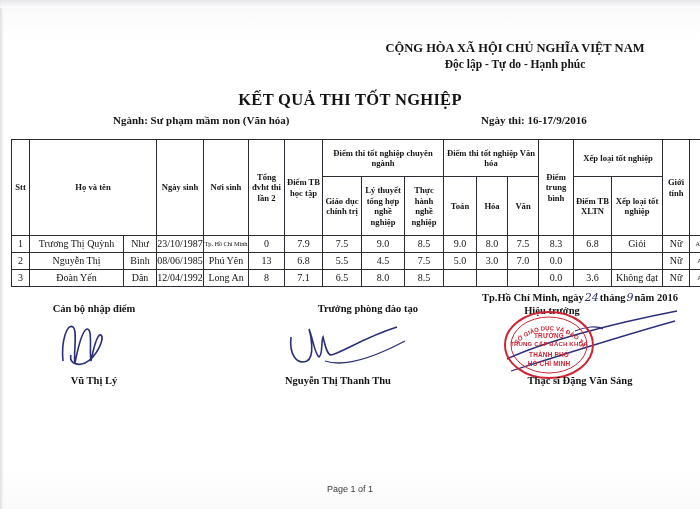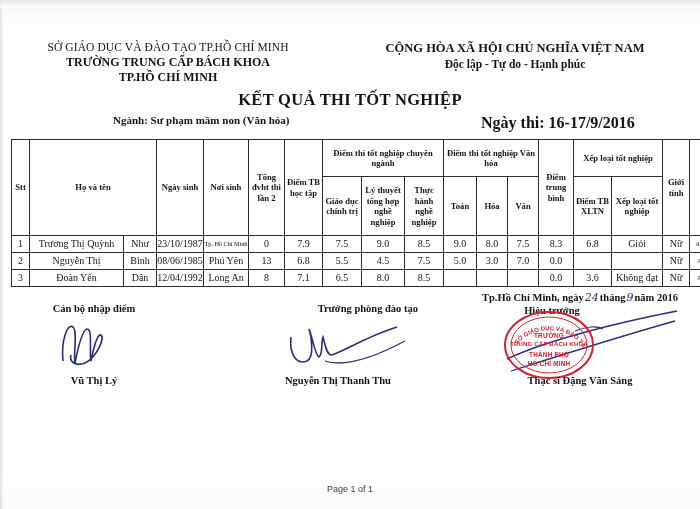--- a/index.html
+++ b/index.html
@@ -113,21 +113,21 @@
     left: 113px;
     top: 0;
     font-size: 11px;
     font-weight: bold;
     white-space: nowrap;
   }
   .subline .ngaythi {
     position: absolute;
     left: 481px;
     top: 0;
-    font-size: 16px;
+    font-size: 11px;
     font-weight: bold;
     white-space: nowrap;
   }
 
   
   table.grid {
     position: absolute;
     left: 11px;
     top: 139px;
     width: 678px;
@@ -254,25 +254,20 @@
   }
 </style>
 </head>
 <body>
 
 <div class="page">
   <div class="scan-edge-left"></div>
   <div class="scan-edge-top"></div>
 
   <div class="hdr">
-    <div class="hdr-left">
-      <div class="l1">SỞ GIÁO DỤC VÀ ĐÀO TẠO TP.HỒ CHÍ MINH</div>
-      <div class="l2">TRƯỜNG TRUNG CẤP BÁCH KHOA</div>
-      <div class="l3">TP.HỒ CHÍ MINH</div>
-    </div>
     <div class="hdr-right">
       <div class="nat1">CỘNG HÒA XÃ HỘI CHỦ NGHĨA VIỆT NAM</div>
       <div class="nat2">Độc lập - Tự do - Hạnh phúc</div>
     </div>
   </div>
 
   <div class="doc-title">KẾT QUẢ THI TỐT NGHIỆP</div>
 
   <div class="subline">
     <div class="nganh">Ngành: Sư phạm mầm non (Văn hóa)</div>

